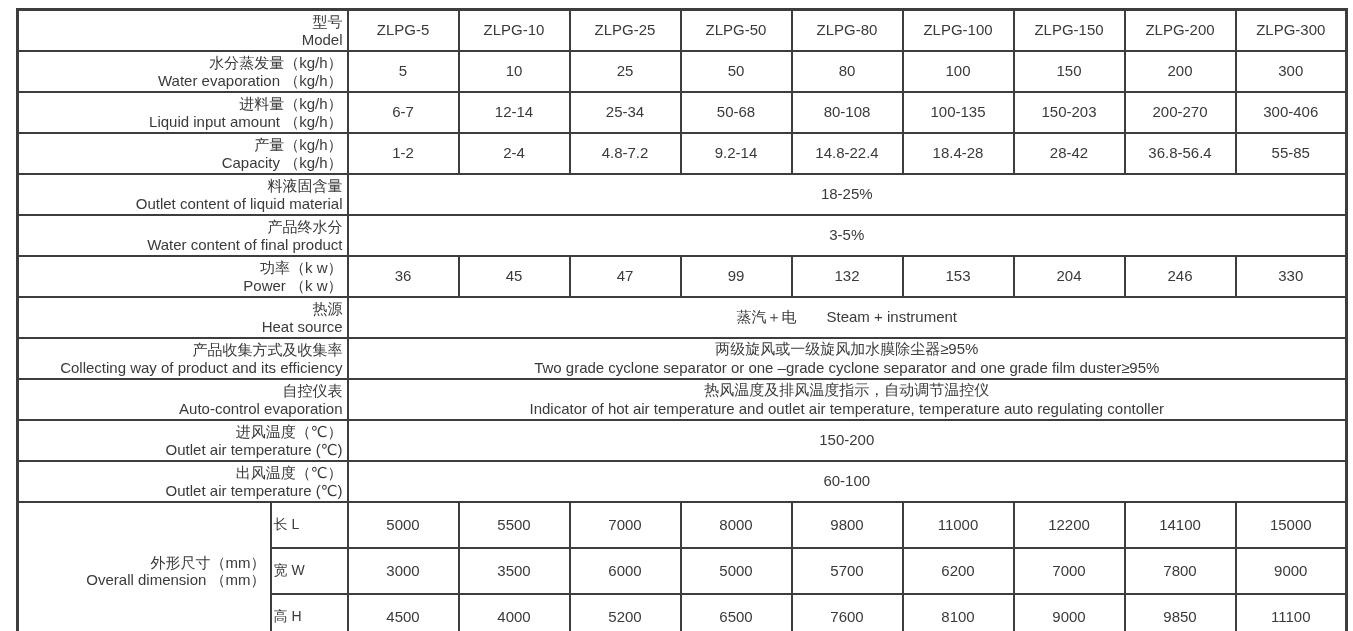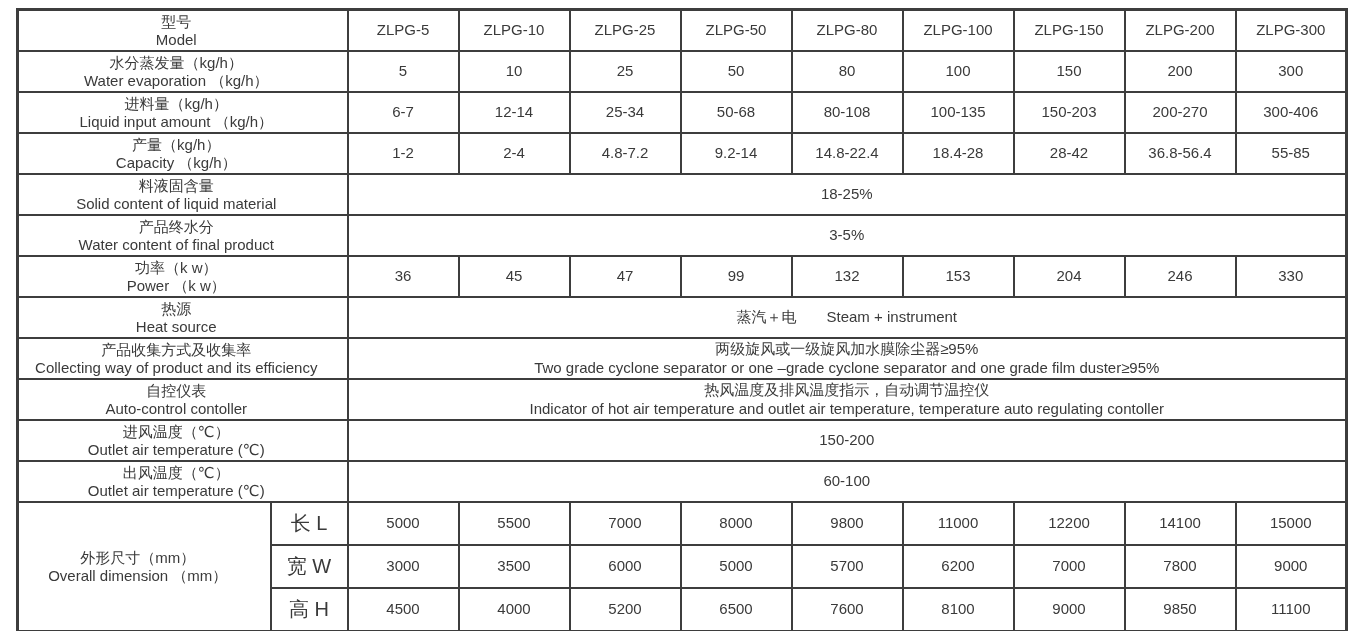--- a/index.html
+++ b/index.html
@@ -23,30 +23,29 @@
   }
   table.spec td {
     border: 2px solid #3d3d3d;
     color: #3a3a3a;
     overflow: hidden;
     vertical-align: middle;
   }
   tr.row { height: 41px; }
   tr.sub { height: 33px; }
   td.label {
-    text-align: center;
-    padding: 2px 22px 2px 9px;
+    text-align: right;
+    padding: 2px 4px 2px 9px;
     font-size: 15px;
     line-height: 17.5px;
   }
   td.label .zh { white-space: nowrap; }
   td.sublabel {
-    text-align: center;
-    font-size: 20px;
-    padding: 7px 2px;
+    font-size: 14px;
+    padding: 13px 2px;
   }
   td.val {
     text-align: center;
     font-size: 15px;
     padding: 0 2px;
   }
   td.val div { line-height: 18.5px; }
 </style>
 </head>
 <body>
@@ -195,21 +194,21 @@
           <td class="val">
             <div>36.8-56.4</div>
           </td>
           <td class="val">
             <div>55-85</div>
           </td>
         </tr>
         <tr class="row">
           <td class="label" colspan="2">
             <div class="zh">料液固含量</div>
-            <div class="en">Solid content of liquid material</div>
+            <div class="en">Outlet content of liquid material</div>
           </td>
           <td class="val" colspan="9">
             <div>18-25%</div>
           </td>
         </tr>
         <tr class="row">
           <td class="label" colspan="2">
             <div class="zh">产品终水分</div>
             <div class="en">Water content of final product</div>
           </td>
@@ -265,21 +264,21 @@
             <div class="en">Collecting way of product and its efficiency</div>
           </td>
           <td class="val" colspan="9">
             <div>两级旋风或一级旋风加水膜除尘器≥95%</div>
             <div>Two grade cyclone separator or one –grade cyclone separator and one grade film duster≥95%</div>
           </td>
         </tr>
         <tr class="row">
           <td class="label" colspan="2">
             <div class="zh">自控仪表</div>
-            <div class="en">Auto-control contoller</div>
+            <div class="en">Auto-control evaporation</div>
           </td>
           <td class="val" colspan="9">
             <div>热风温度及排风温度指示，自动调节温控仪</div>
             <div>Indicator of hot air temperature and outlet air temperature, temperature auto regulating contoller</div>
           </td>
         </tr>
         <tr class="row">
           <td class="label" colspan="2">
             <div class="zh">进风温度（℃）</div>
             <div class="en">Outlet air temperature (℃)</div>

